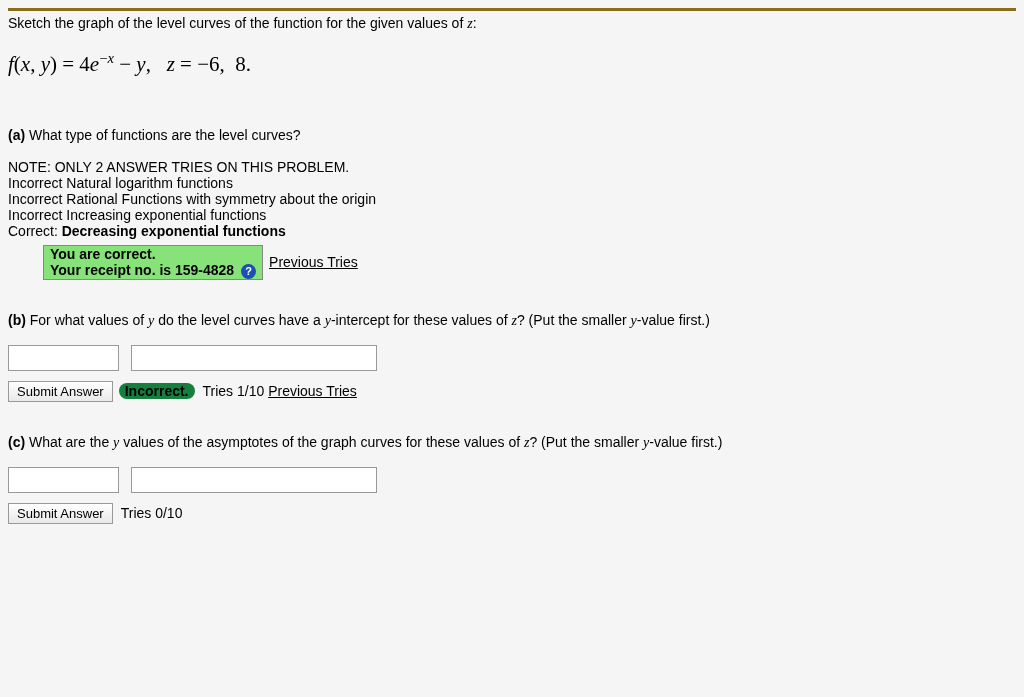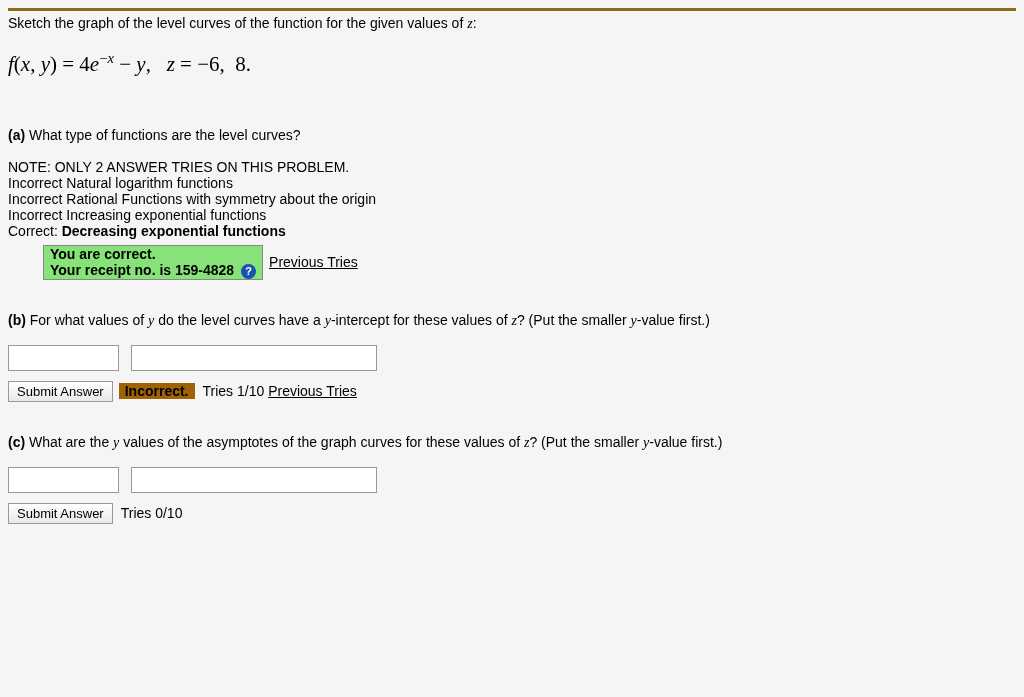--- a/index.html
+++ b/index.html
@@ -101,23 +101,24 @@
   .submit-btn {
     font-family: Verdana, Geneva, sans-serif;
     font-size: 13px;
     padding: 2px 8px;
     border: 1px solid #999;
     border-radius: 0;
     background: linear-gradient(#fff, #e9e9e9);
     cursor: pointer;
   }
   .feedback-incorrect {
-    background: #a16207;
+    background: #15803d;
     padding: 0 6px;
     font-weight: bold;
+    border-radius: 8px;
   }
   .tries-text {
     margin-left: 2px;
   }
   .underline {
     text-decoration: underline;
   }
   .feedback-wrap {
     display: flex;
     align-items: center;

